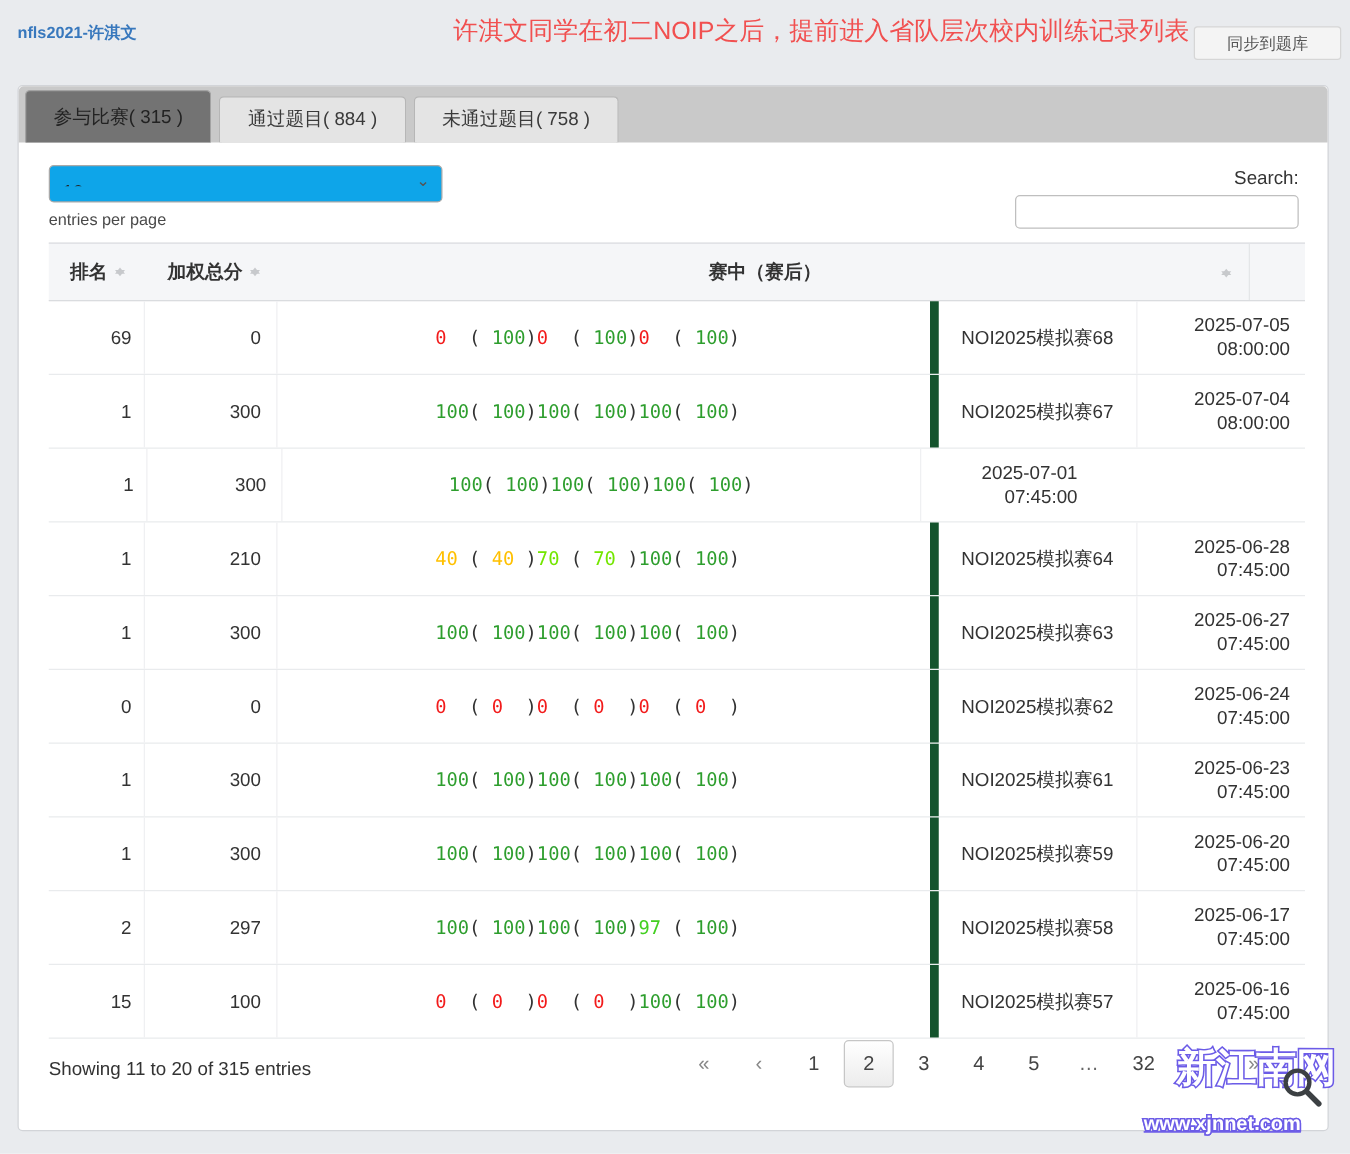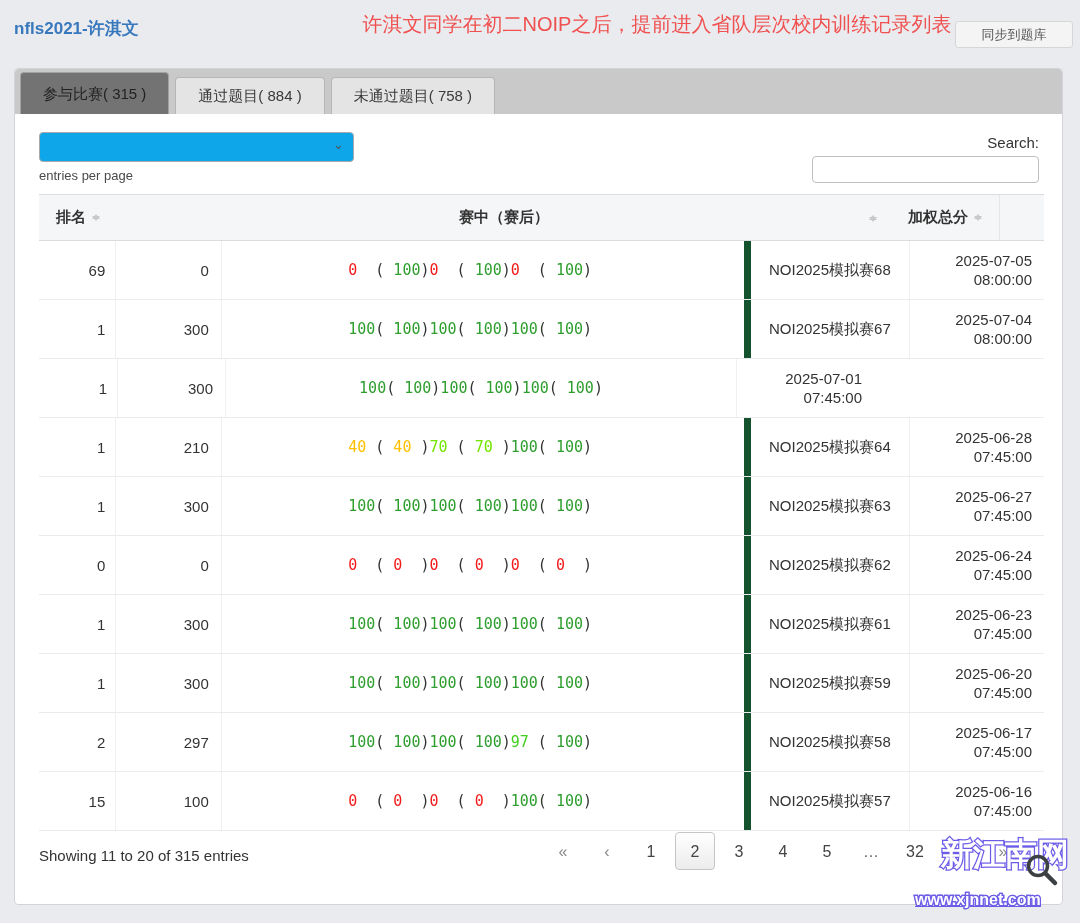--- a/index.html
+++ b/index.html
@@ -3,21 +3,21 @@
 <meta charset="utf-8">
 <style>
   html,body{margin:0;padding:0;}
   body{
     width:1080px;height:923px;position:relative;overflow:hidden;
     background:#e9ebee;
     font-family:"Liberation Sans","DejaVu Sans",sans-serif;
     color:#333;
   }
   
-  .page-title{position:absolute;left:14px;top:17px;font-size:17px;font-weight:bold;color:#3878bd;white-space:nowrap;}
+  .page-title{position:absolute;left:14px;top:17px;font-size:13px;font-weight:bold;color:#3878bd;white-space:nowrap;}
   .banner{position:absolute;left:657px;top:11px;transform:translateX(-50%);font-size:20px;color:#f15050;white-space:nowrap;text-align:center;}
   .sync-btn{position:absolute;right:7px;top:21px;width:118px;height:27px;background:#f4f4f4;border:1px solid #d6d6d6;border-radius:3px;font-size:13px;color:#555;font-family:inherit;text-align:center;line-height:25px;padding:0;cursor:pointer;}
   
   .card{position:absolute;left:14px;top:68px;width:1049px;height:837px;background:#fff;border:1px solid #d2d4d8;border-radius:4px;box-sizing:border-box;}
   .tab-strip{position:relative;height:45px;background:#c9c9c9;border-radius:4px 4px 0 0;display:flex;align-items:flex-end;padding-left:5px;}
   .tab{box-sizing:border-box;margin-right:6px;padding:0 22px;font-size:15px;color:#3a3a3a;background:#e4e4e4;border:1px solid #b6b6b6;border-bottom:none;border-radius:4px 4px 0 0;height:37px;line-height:36px;white-space:nowrap;cursor:pointer;}
   .tab.active{background:#737373;border-color:#a3a3a3;height:42px;line-height:41px;color:#222;}
   .card-body{position:relative;height:792px;}
   
   .select-wrap{position:absolute;left:24px;top:18px;width:315px;height:30px;}
@@ -83,27 +83,27 @@
 
     <div class="search-label">Search:</div>
     <input class="search-input" value="" style="">
 
     <div class="table">
       <div class="thead">
         <div class="th th-rank">
           <span>排名</span>
           <span class="sort"></span>
         </div>
+        <div class="th th-total">
+          <span>加权总分</span>
+          <span class="sort"></span>
+        </div>
         <div class="th th-scores">
           <span>赛中（赛后）</span>
           <span class="sort sort-right"></span>
-        </div>
-        <div class="th th-total">
-          <span>加权总分</span>
-          <span class="sort"></span>
         </div>
         <div class="th th-empty"></div>
       </div>
       <div class="tbody">
           <div class="trow">
             <div class="cell cell-rank">69</div>
             <div class="cell cell-total">0</div>
             <div class="cell cell-scores"><span style="color: rgb(242, 27, 27);">0  </span><span class="paren">( </span><span style="color: rgb(46, 158, 46);">100</span><span class="paren">)</span> <span style="color: rgb(242, 27, 27);">0  </span><span class="paren">( </span><span style="color: rgb(46, 158, 46);">100</span><span class="paren">)</span> <span style="color: rgb(242, 27, 27);">0  </span><span class="paren">( </span><span style="color: rgb(46, 158, 46);">100</span><span class="paren">)</span></div>
             <div class="cell cell-contest">NOI2025模拟赛68</div>
             <div class="cell cell-date">

